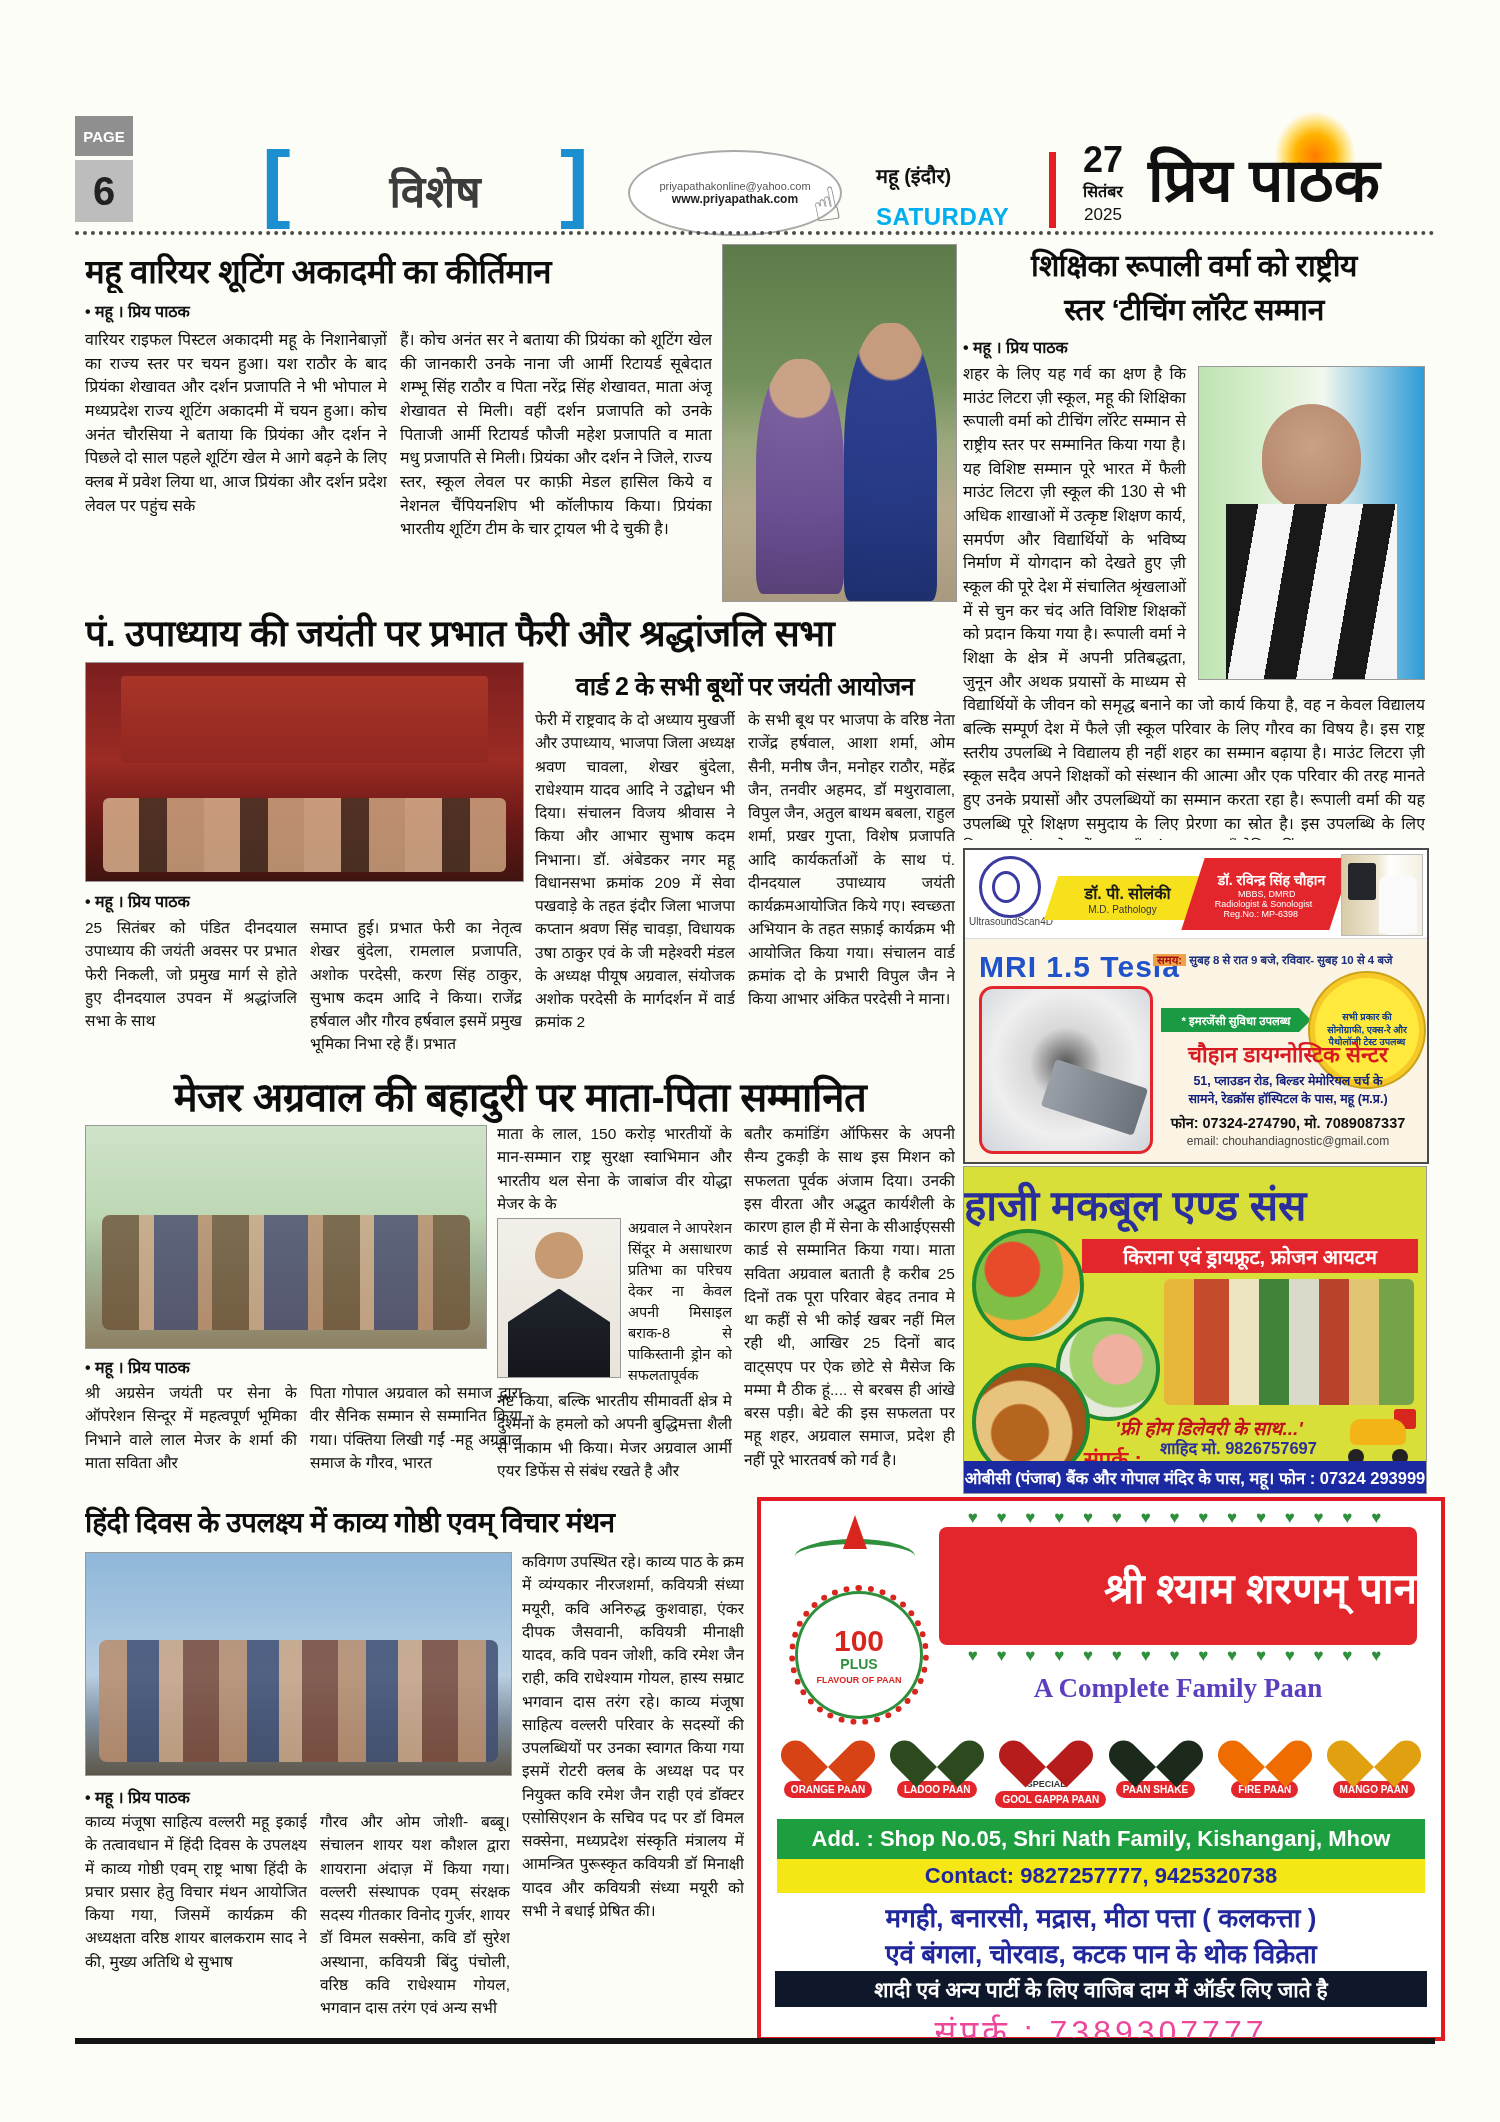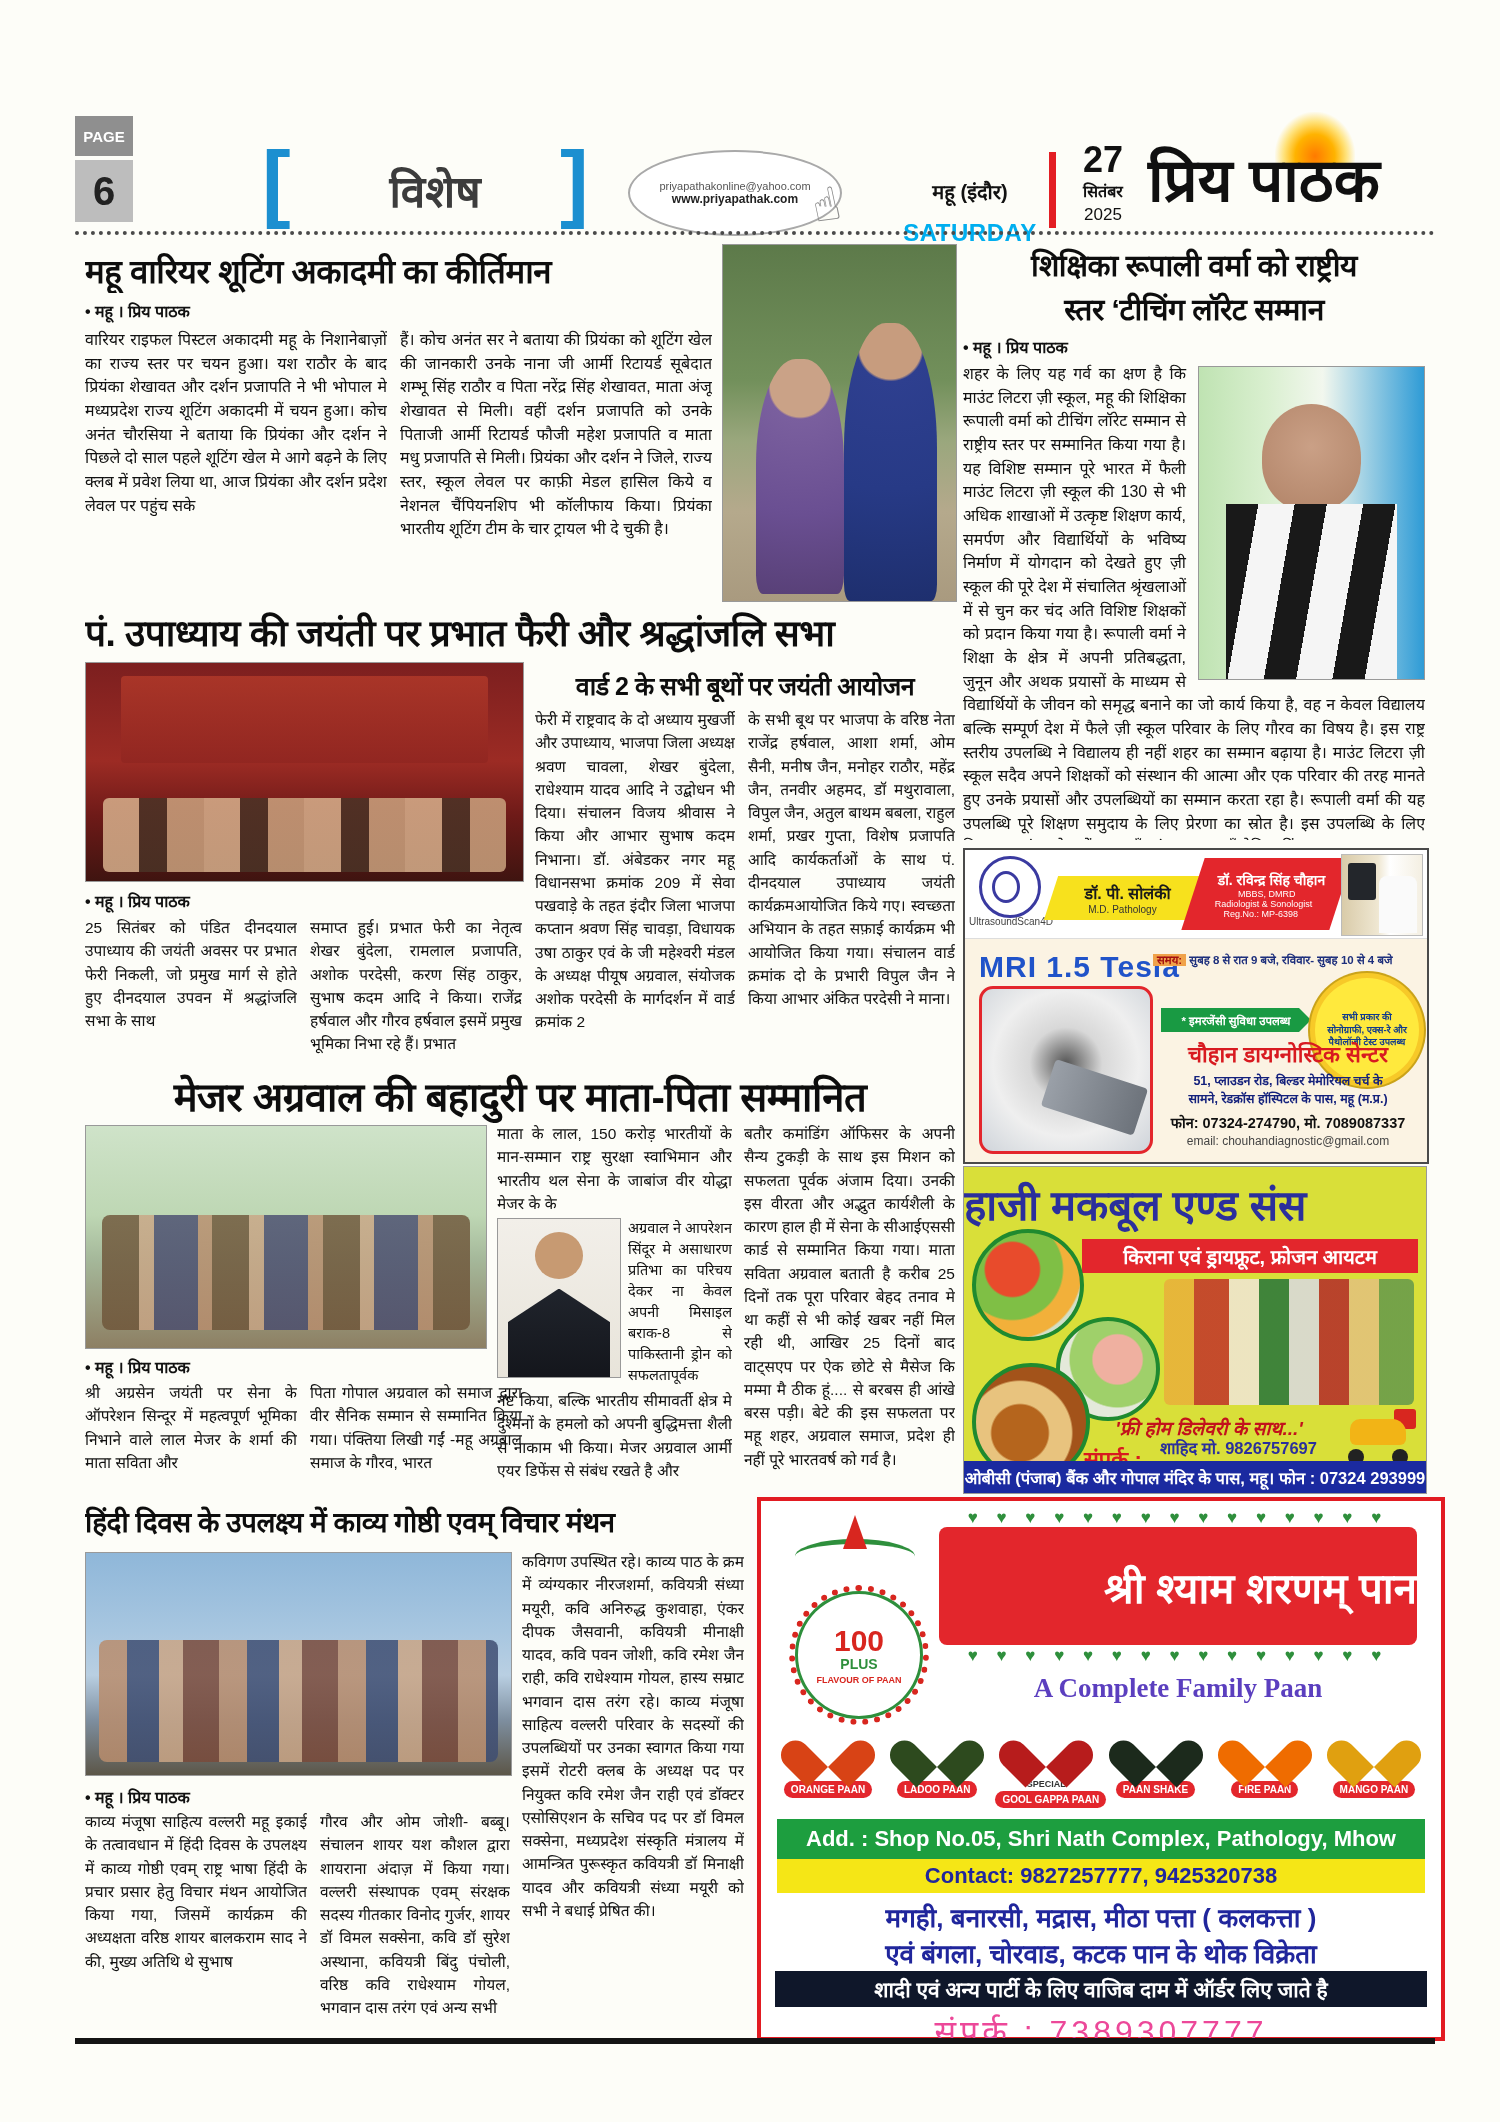--- a/index.html
+++ b/index.html
@@ -18,21 +18,21 @@
                font-weight:bold;font-size:15px;display:flex;align-items:center;justify-content:center;}
   .pagebox-num{left:75px;top:160px;width:58px;height:62px;background:#bdbdbd;color:#222;
                font-weight:bold;font-size:40px;display:flex;align-items:center;justify-content:center;}
   .bracket{color:#1c8fd0;font-size:86px;font-weight:bold;line-height:1;top:138px;}
   .section-title{left:330px;top:160px;width:210px;text-align:center;font-size:44px;color:#3c3c3c;font-weight:bold;}
   .stamp{left:628px;top:150px;width:210px;height:82px;border:2px solid #a9a9a9;border-radius:50%;
          display:flex;flex-direction:column;align-items:center;justify-content:center;background:#fff;}
   .stamp .em{font-size:11px;color:#555;}
   .stamp .ws{font-size:12px;color:#222;font-weight:bold;}
   .hand{left:812px;top:178px;font-size:46px;color:#8a8a8a;transform:rotate(-12deg);}
-  .cityblk{left:895px;top:162px;width:150px;text-align:center;margin-top:16px;}
+  .cityblk{left:876px;top:162px;width:150px;text-align:left;}
   .cityblk .city{font-size:20px;font-weight:bold;}
   .cityblk .day{font-size:24px;font-weight:bold;color:#00aeef;letter-spacing:0.5px;margin-top:14px;}
   .redbar{left:1049px;top:152px;width:7px;height:76px;background:#e31e24;}
   .dateblk{left:1064px;top:142px;width:78px;text-align:center;}
   .dateblk .d{font-size:36px;font-weight:bold;line-height:1;}
   .dateblk .m{font-size:16px;font-weight:bold;margin-top:2px;}
   .dateblk .y{font-size:17px;margin-top:3px;}
   .masthead{left:1148px;top:142px;width:285px;font-size:60px;font-weight:bold;
             color:#101010;line-height:1.3;}
   .flame{left:1275px;top:112px;width:80px;height:52px;
@@ -365,21 +365,21 @@
       <div class="paan-item">
         <div class="heart h5"></div>
         <span class="paan-pill">FIRE PAAN</span>
       </div>
       <div class="paan-item">
         <div class="heart h6"></div>
         <span class="paan-pill">MANGO PAAN</span>
       </div>
     </div>
 
-    <div class="paan-green nowrap">Add. : Shop No.05, Shri Nath Complex, Pathology, Mhow</div>
+    <div class="paan-green nowrap">Add. : Shop No.05, Shri Nath Family, Kishanganj, Mhow</div>
     <div class="paan-yellow nowrap">Contact: 9827257777, 9425320738</div>
     <div class="paan-l1 nowrap">मगही,  बनारसी,  मद्रास,  मीठा पत्ता ( कलकत्ता )</div>
     <div class="paan-l2 nowrap">एवं बंगला, चोरवाड, कटक पान के थोक विक्रेता</div>
     <div class="paan-l3 nowrap">शादी एवं अन्य पार्टी के लिए वाजिब दाम में ऑर्डर लिए जाते है</div>
     <div class="paan-l4 nowrap">संपर्क : 7389307777</div>
   </div>
 
   <div class="abs bottom-rule"></div>
 </div>
 

